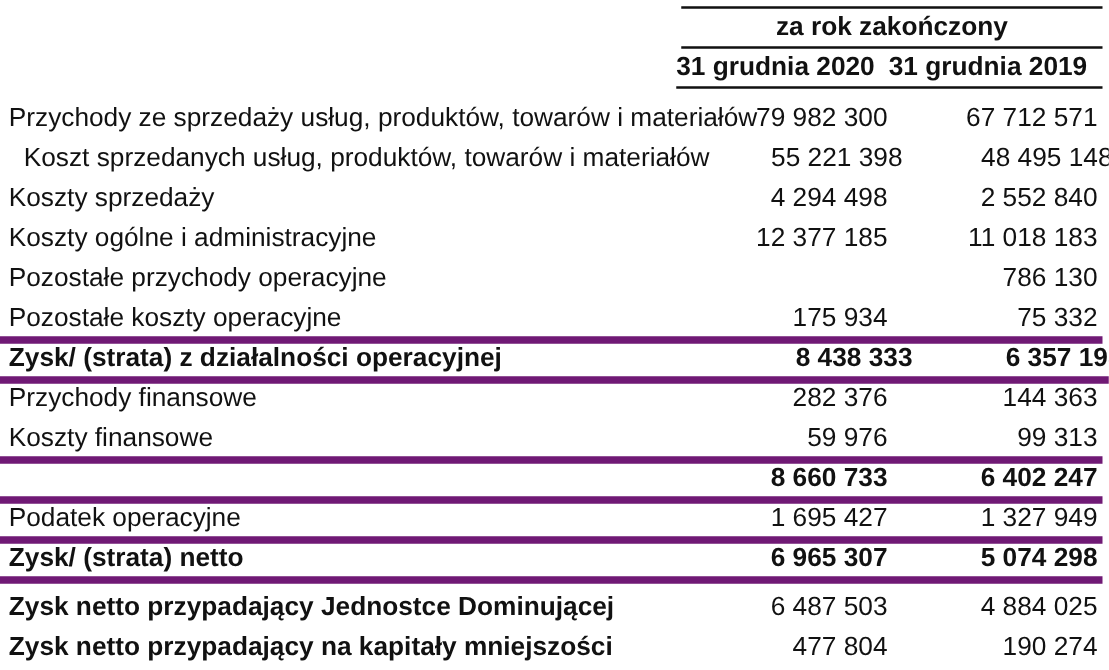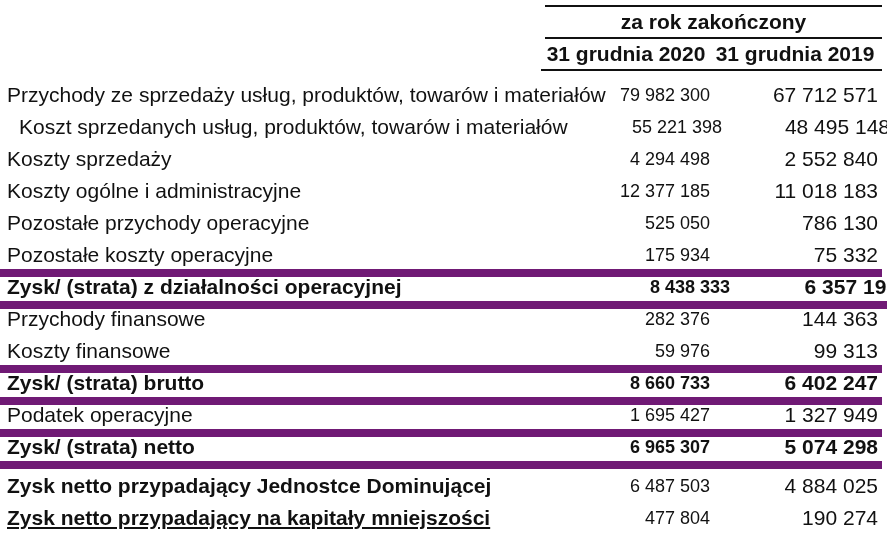--- a/index.html
+++ b/index.html
@@ -2,27 +2,27 @@
 <html><head>
 <meta charset="utf-8">
 <style>
   html, body { margin: 0; padding: 0; background: #ffffff; }
   body { width: 887px; height: 536px; position: relative; overflow: hidden;
          font-family: "Liberation Sans", sans-serif; color: #111; }
   .hdr-line { position: absolute; height: 2px; background: #111; }
   .hdr-period { position: absolute; left: 545px; width: 337px; top: 7px; height: 16px;
                 font-size: 21px; font-weight: bold; text-align: center; line-height: 30px; }
   .hdr-col { position: absolute; top: 39px; height: 30px; line-height: 30px;
-             font-size: 21px; font-weight: bold; text-align: center; }
+             font-size: 21px; font-weight: bold; text-align: left; }
   .row { position: absolute; left: 0; width: 882px; height: 32px; }
   .row .label { position: absolute; left: 7px; top: 0; line-height: 32px; font-size: 21px; white-space: nowrap; }
-  .row .v1 { position: absolute; right: 172px; top: 0; line-height: 32px; font-size: 18px; text-align: right; white-space: nowrap; }
+  .row .v1 { position: absolute; right: 172px; top: 0; line-height: 32px; font-size: 21px; text-align: right; white-space: nowrap; }
   .row .v2 { position: absolute; right: 4px; top: 0; line-height: 32px; font-size: 21px; text-align: left; white-space: nowrap; }
   .row.bold .label, .row.bold .v1, .row.bold .v2 { font-weight: bold; }
-  .row.ruled { border-bottom: 8px solid #701a75; }
+  .row.ruled { border-bottom: 6px solid #701a75; }
 </style>
 </head>
 <body>
 
 <div>
   <div class="hdr-line" style="left:545px; width:337px; top:5px;"></div>
   <div class="hdr-period">za rok zakończony</div>
   <div class="hdr-line" style="left:545px; width:337px; top:37px;"></div>
   <div class="hdr-col" style="left:541px; width:170px;">31 grudnia 2020</div>
   <div class="hdr-col" style="left:711px; width:168px;">31 grudnia 2019</div>
@@ -45,21 +45,20 @@
     <span class="v1">4 294 498</span>
     <span class="v2">2 552 840</span>
   </div>
   <div class="row" style="top:175px;">
     <span class="label">Koszty ogólne i administracyjne</span>
     <span class="v1">12 377 185</span>
     <span class="v2">11 018 183</span>
   </div>
   <div class="row" style="top:207px;">
     <span class="label">Pozostałe przychody operacyjne</span>
-    <span class="v1">525 050</span>
     <span class="v2">786 130</span>
   </div>
   <div class="row ruled" style="top:239px; height:30px;">
     <span class="label">Pozostałe koszty operacyjne</span>
     <span class="v1">175 934</span>
     <span class="v2">75 332</span>
   </div>
   <div class="row bold ruled" style="top:271px; height:30px;padding-left:20px;">
     <span class="label">Zysk/ (strata) z działalności operacyjnej</span>
     <span class="v1">8 438 333</span>
@@ -69,37 +68,36 @@
     <span class="label">Przychody finansowe</span>
     <span class="v1">282 376</span>
     <span class="v2">144 363</span>
   </div>
   <div class="row ruled" style="top:335px; height:30px;">
     <span class="label">Koszty finansowe</span>
     <span class="v1">59 976</span>
     <span class="v2">99 313</span>
   </div>
   <div class="row bold ruled" style="top:367px; height:30px;">
-    <span class="label">Zysk/ (strata) brutto</span>
     <span class="v1">8 660 733</span>
     <span class="v2">6 402 247</span>
   </div>
   <div class="row ruled" style="top:399px; height:30px;">
     <span class="label">Podatek operacyjne</span>
     <span class="v1">1 695 427</span>
     <span class="v2">1 327 949</span>
   </div>
   <div class="row bold ruled" style="top:431px; height:30px;">
     <span class="label">Zysk/ (strata) netto</span>
     <span class="v1">6 965 307</span>
     <span class="v2">5 074 298</span>
   </div>
   <div class="row" style="top:470px;">
     <span class="label" style="font-weight:bold;">Zysk netto przypadający Jednostce Dominującej</span>
     <span class="v1">6 487 503</span>
     <span class="v2">4 884 025</span>
   </div>
   <div class="row" style="top:502px;">
-    <span class="label" style="font-weight:bold;text-decoration:underline;">Zysk netto przypadający na kapitały mniejszości</span>
+    <span class="label" style="font-weight:bold;">Zysk netto przypadający na kapitały mniejszości</span>
     <span class="v1">477 804</span>
     <span class="v2">190 274</span>
   </div>
 </div>
 
 </body></html>

